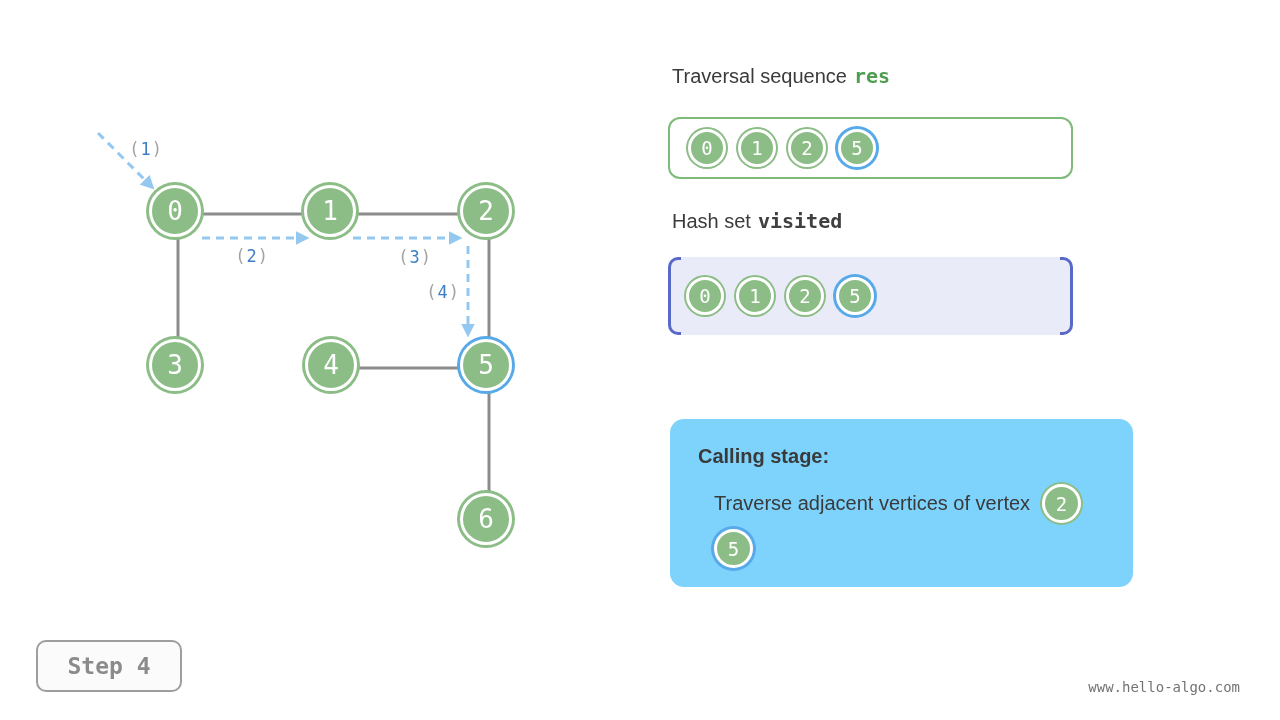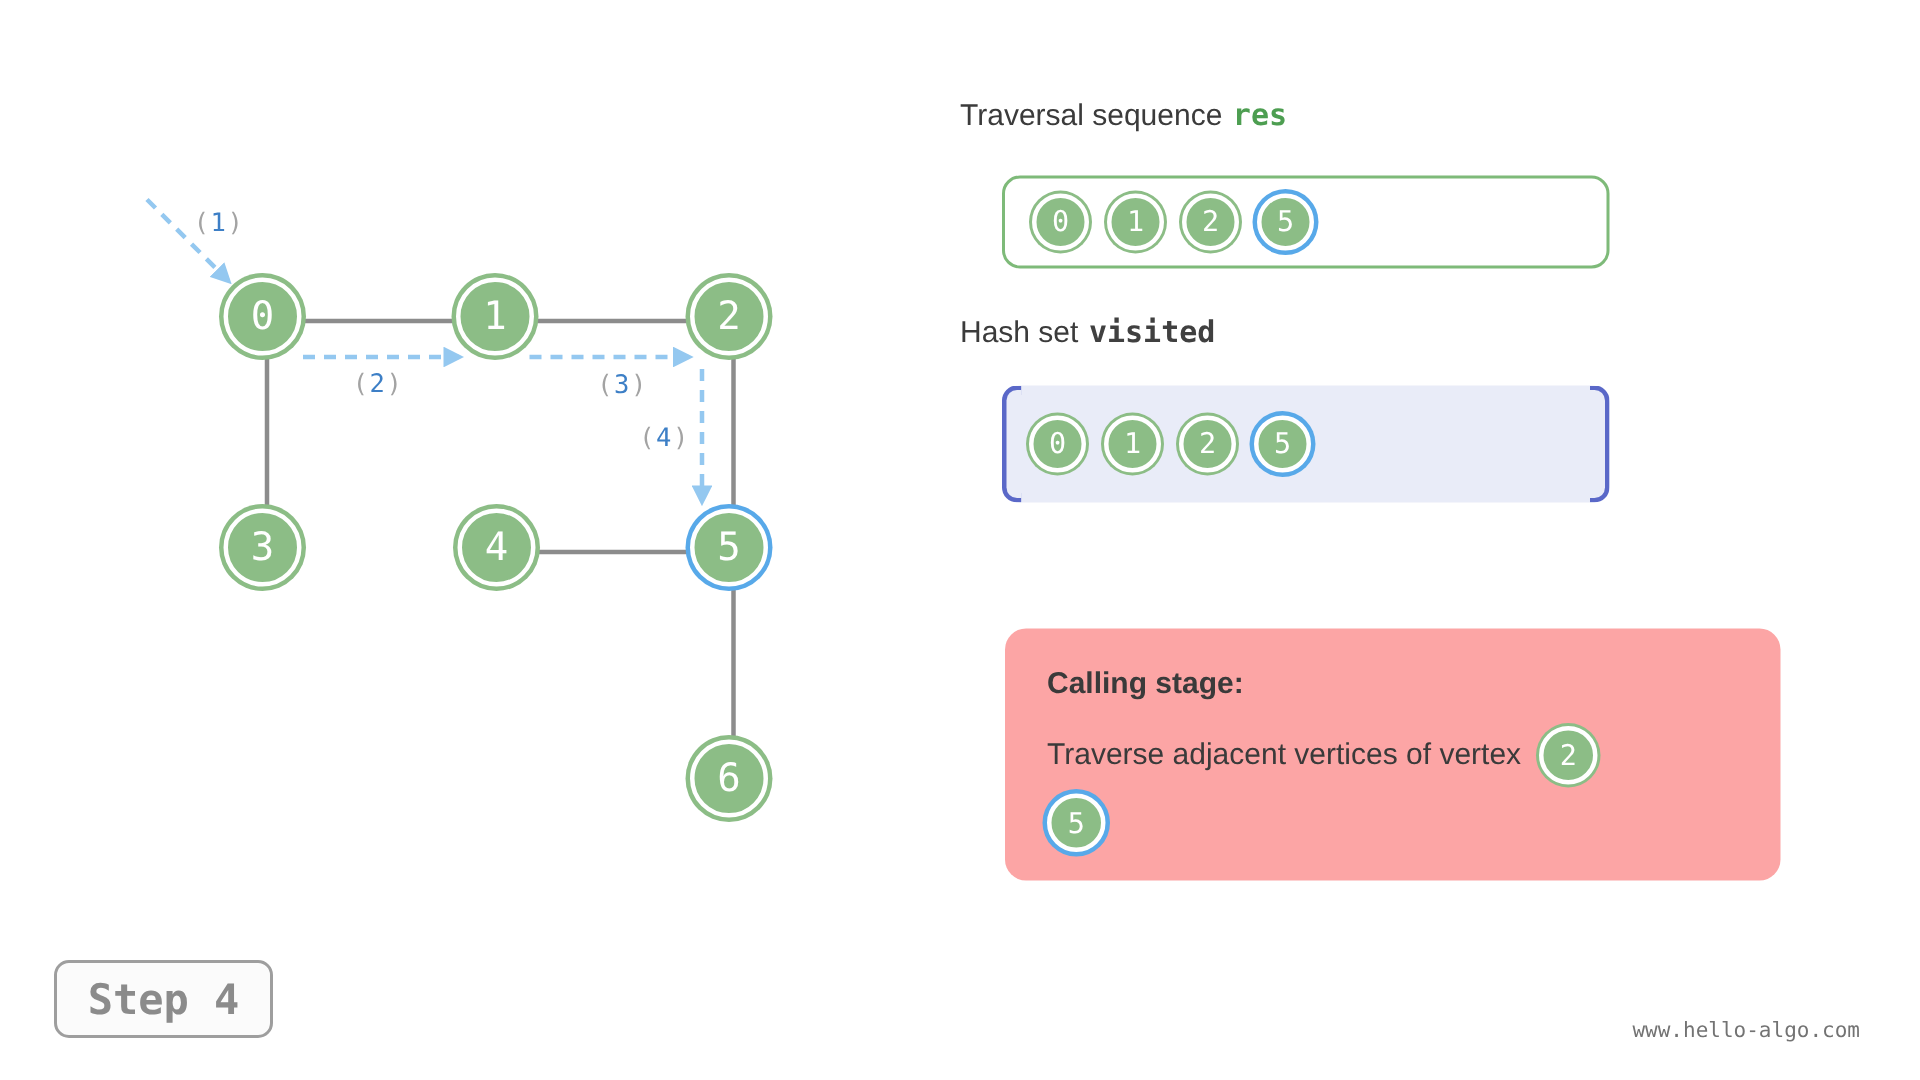--- a/index.html
+++ b/index.html
@@ -13,21 +13,21 @@
          background:#8cbd86;border:3px solid #fff;box-shadow:0 0 0 3px #8cbd86;
          display:flex;align-items:center;justify-content:center;
          color:#fff;font-family:"DejaVu Sans Mono",monospace;font-size:26px;font-weight:500;}
   .gnode.hl{box-shadow:0 0 0 3px #58a9e9;}
   .olabel{position:absolute;transform:translate(-50%,-50%);white-space:nowrap;
           font-family:"DejaVu Sans Mono",monospace;font-size:17px;letter-spacing:1px;}
   .olabel .paren{color:#a3a3a3;}
   .olabel .odigit{color:#3d7fc6;}
 
   
-  .panel-title{position:absolute;left:640px;font-size:20px;color:#3b3b3b;white-space:nowrap;}
+  .panel-title{position:absolute;left:672px;font-size:20px;color:#3b3b3b;white-space:nowrap;}
   .panel-title .code{font-family:"DejaVu Sans Mono",monospace;font-weight:bold;margin-left:7px;}
   .code-green{color:#4d9e51;}
   .code-indigo{color:#404040;}
 
   .seq-box{position:absolute;left:668px;top:117px;width:405px;height:62px;box-sizing:border-box;
            background:#fff;border:2px solid #7eba79;border-radius:12px;
            display:flex;align-items:center;padding-left:18px;gap:12px;}
   .hash-box{position:absolute;left:668px;top:257px;width:405px;height:78px;box-sizing:border-box;
            background:#e9ecf8;border-radius:12px;
            display:flex;align-items:center;padding-left:18px;gap:12px;}
@@ -36,36 +36,36 @@
                 border-bottom:3px solid #5a68c8;border-radius:10px 0 0 10px;}
   .bracket.right{right:0;border-right:3px solid #5a68c8;border-top:3px solid #5a68c8;
                 border-bottom:3px solid #5a68c8;border-radius:0 10px 10px 0;}
 
   .snode{width:32px;height:32px;border-radius:50%;flex:0 0 auto;
          background:#8cbd86;border:3px solid #fff;box-shadow:0 0 0 2px #8cbd86;
          display:flex;align-items:center;justify-content:center;
          color:#fff;font-family:"DejaVu Sans Mono",monospace;font-size:19px;font-weight:500;}
   .snode.hl{box-shadow:0 0 0 3px #58a9e9;}
 
-  .call-box{position:absolute;left:670px;top:419px;width:517px;height:168px;box-sizing:border-box;
-            background:#fca5a5;border-radius:14px;padding:24px 0 0 28px;
+  .call-box{position:absolute;left:670px;top:419px;width:463px;height:168px;box-sizing:border-box;
+            background:#7dd3fc;border-radius:14px;padding:24px 0 0 28px;
             color:#3a3a3a;font-size:20px;}
   .call-heading{font-weight:bold;line-height:26px;margin-bottom:12px;}
-  .call-line{display:flex;align-items:center;gap:12px;height:45px;white-space:nowrap;}
+  .call-line{display:flex;align-items:center;gap:12px;height:45px;white-space:nowrap;margin-left:16px;}
   .mnode{width:33px;height:33px;border-radius:50%;flex:0 0 auto;
          background:#8cbd86;border:3px solid #fff;box-shadow:0 0 0 2px #8cbd86;
          display:flex;align-items:center;justify-content:center;
          color:#fff;font-family:"DejaVu Sans Mono",monospace;font-size:19px;font-weight:500;}
   .mnode.hl{box-shadow:0 0 0 3px #58a9e9;}
 
   
   .step-badge{position:absolute;left:36px;top:640px;width:146px;height:52px;box-sizing:border-box;
               background:#fbfbfb;border:2px solid #9e9e9e;border-radius:10px;
               display:flex;align-items:center;justify-content:center;
-              color:#8b8b8b;font-family:"DejaVu Sans Mono",monospace;font-size:28px;font-weight:bold;}
+              color:#8b8b8b;font-family:"DejaVu Sans Mono",monospace;font-size:23px;font-weight:bold;}
   .watermark{position:absolute;right:40px;bottom:25px;color:#737373;
              font-family:"DejaVu Sans Mono",monospace;font-size:14px;}
 </style>
 </head>
 <body>
 
 <div class="canvas">
 
   <div class="graph">
     <svg width="640" height="620" viewBox="0 0 640 620">

